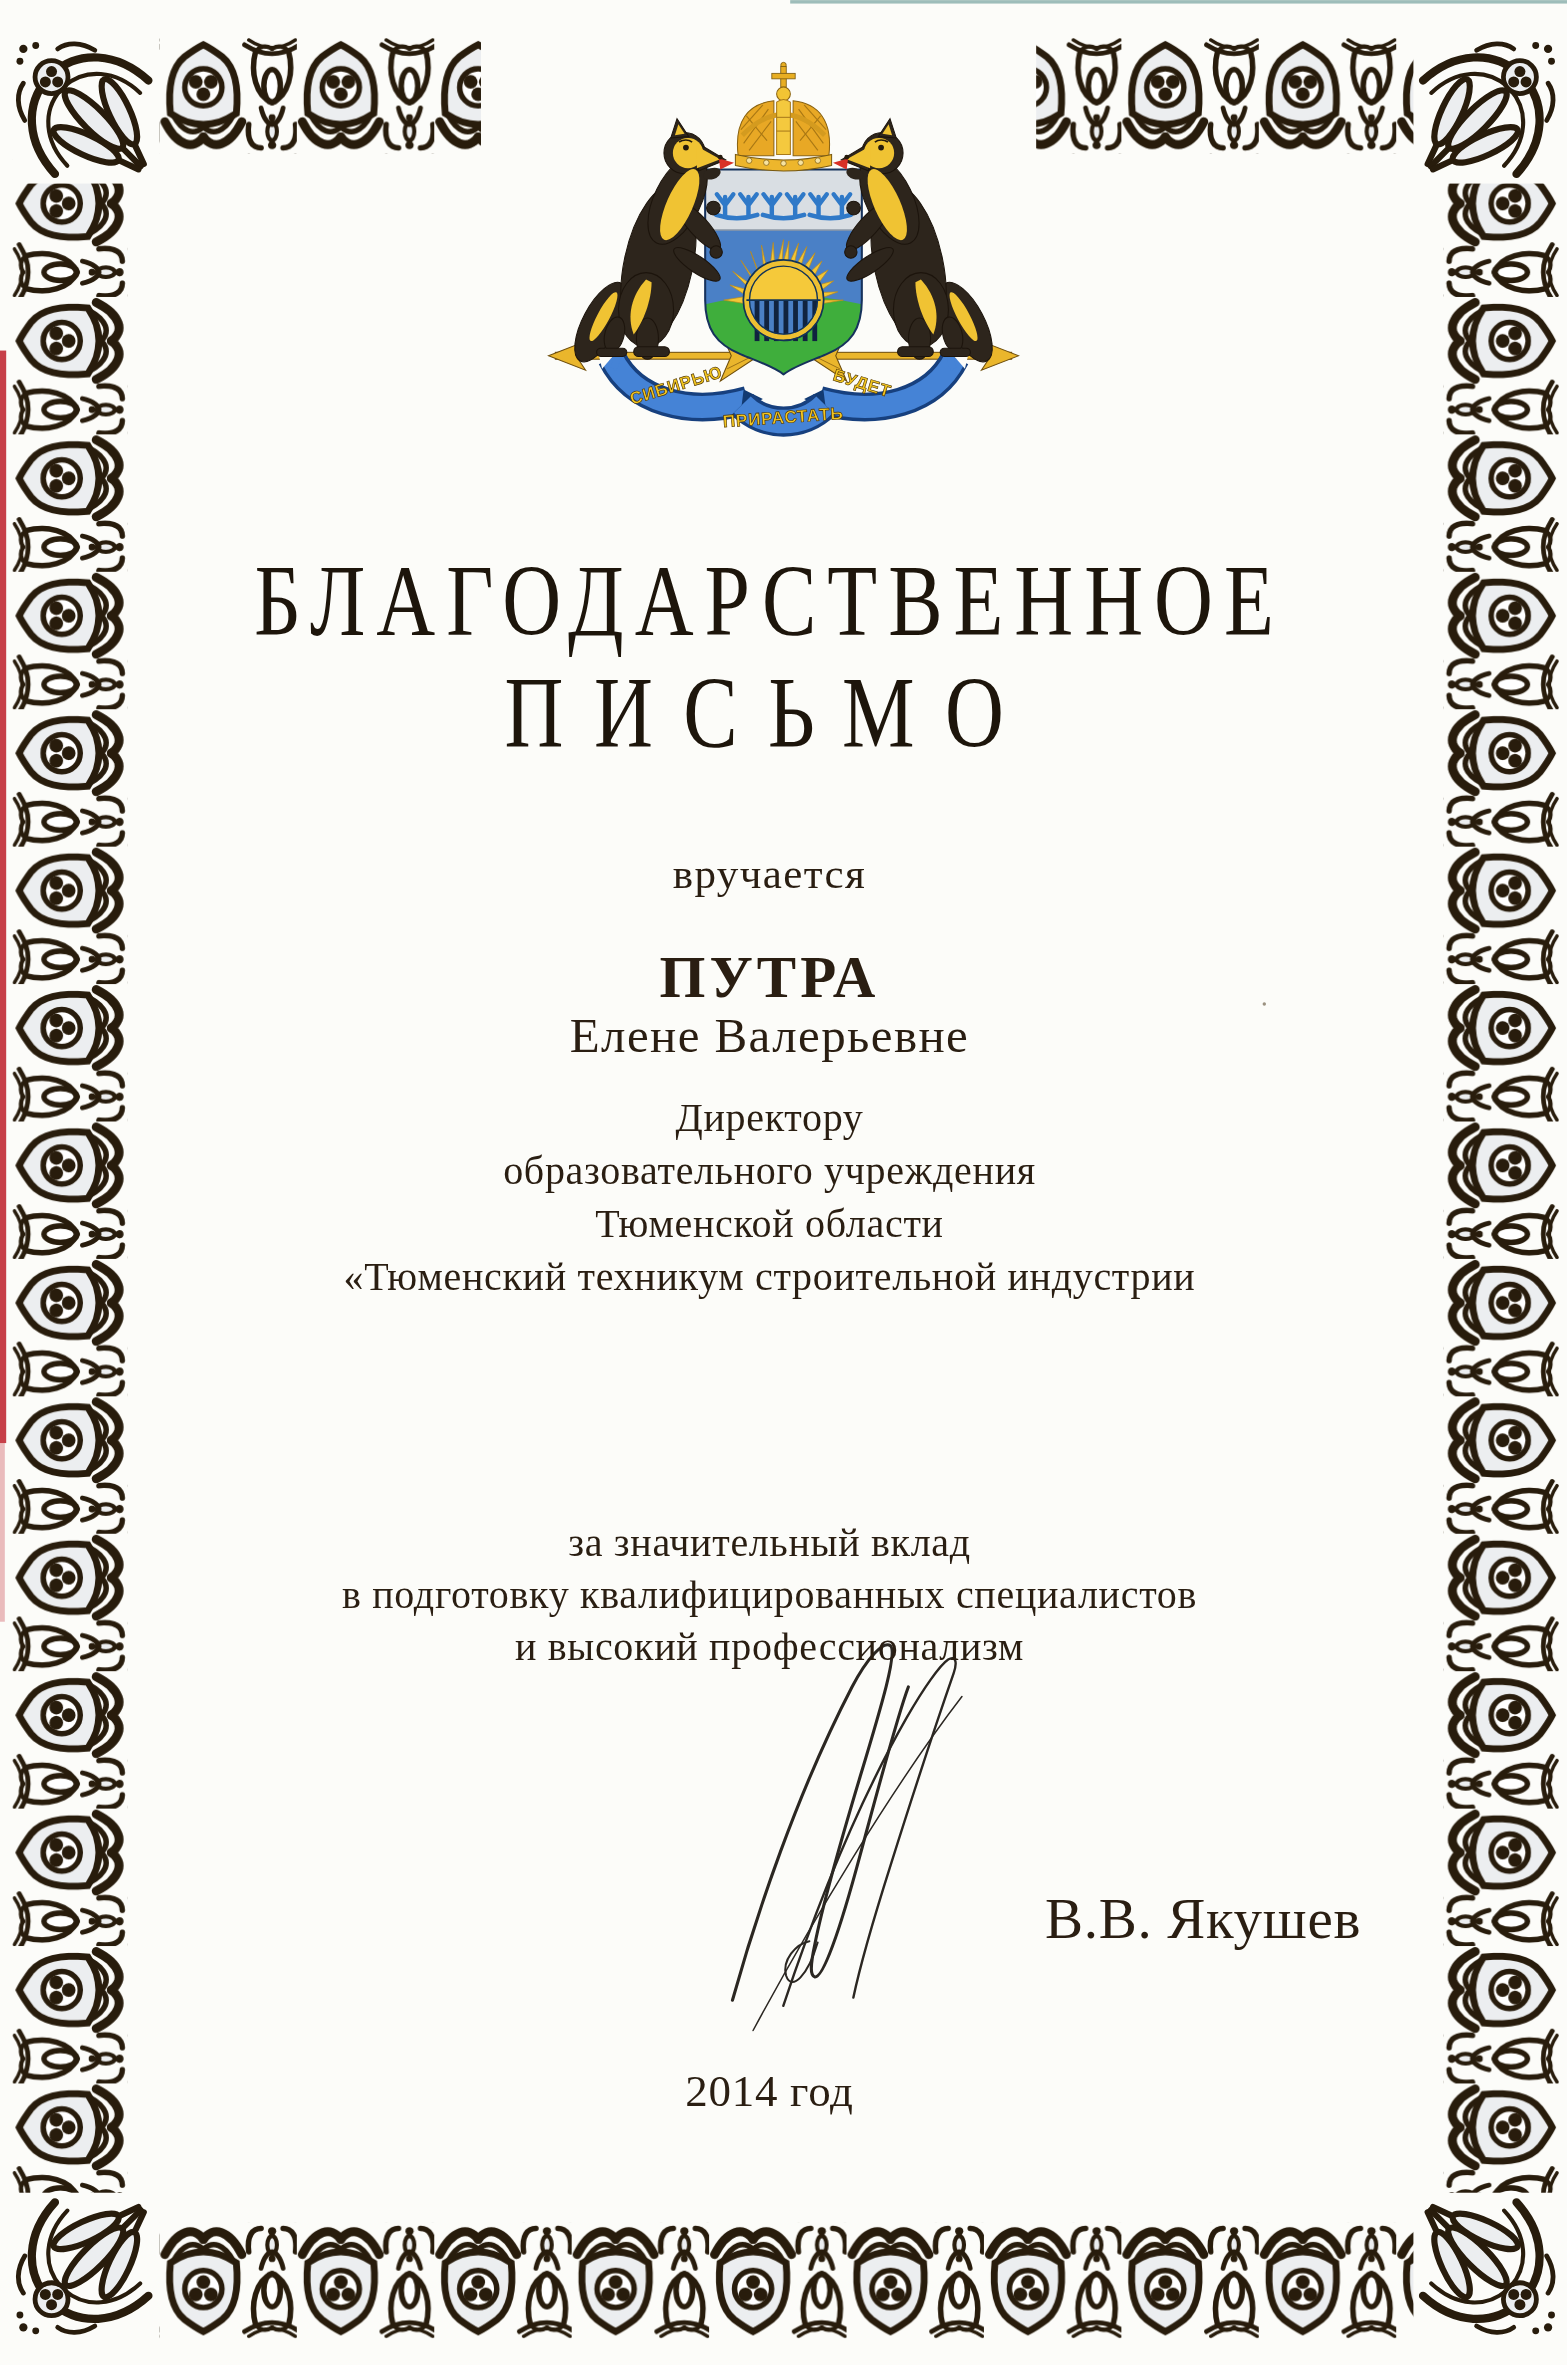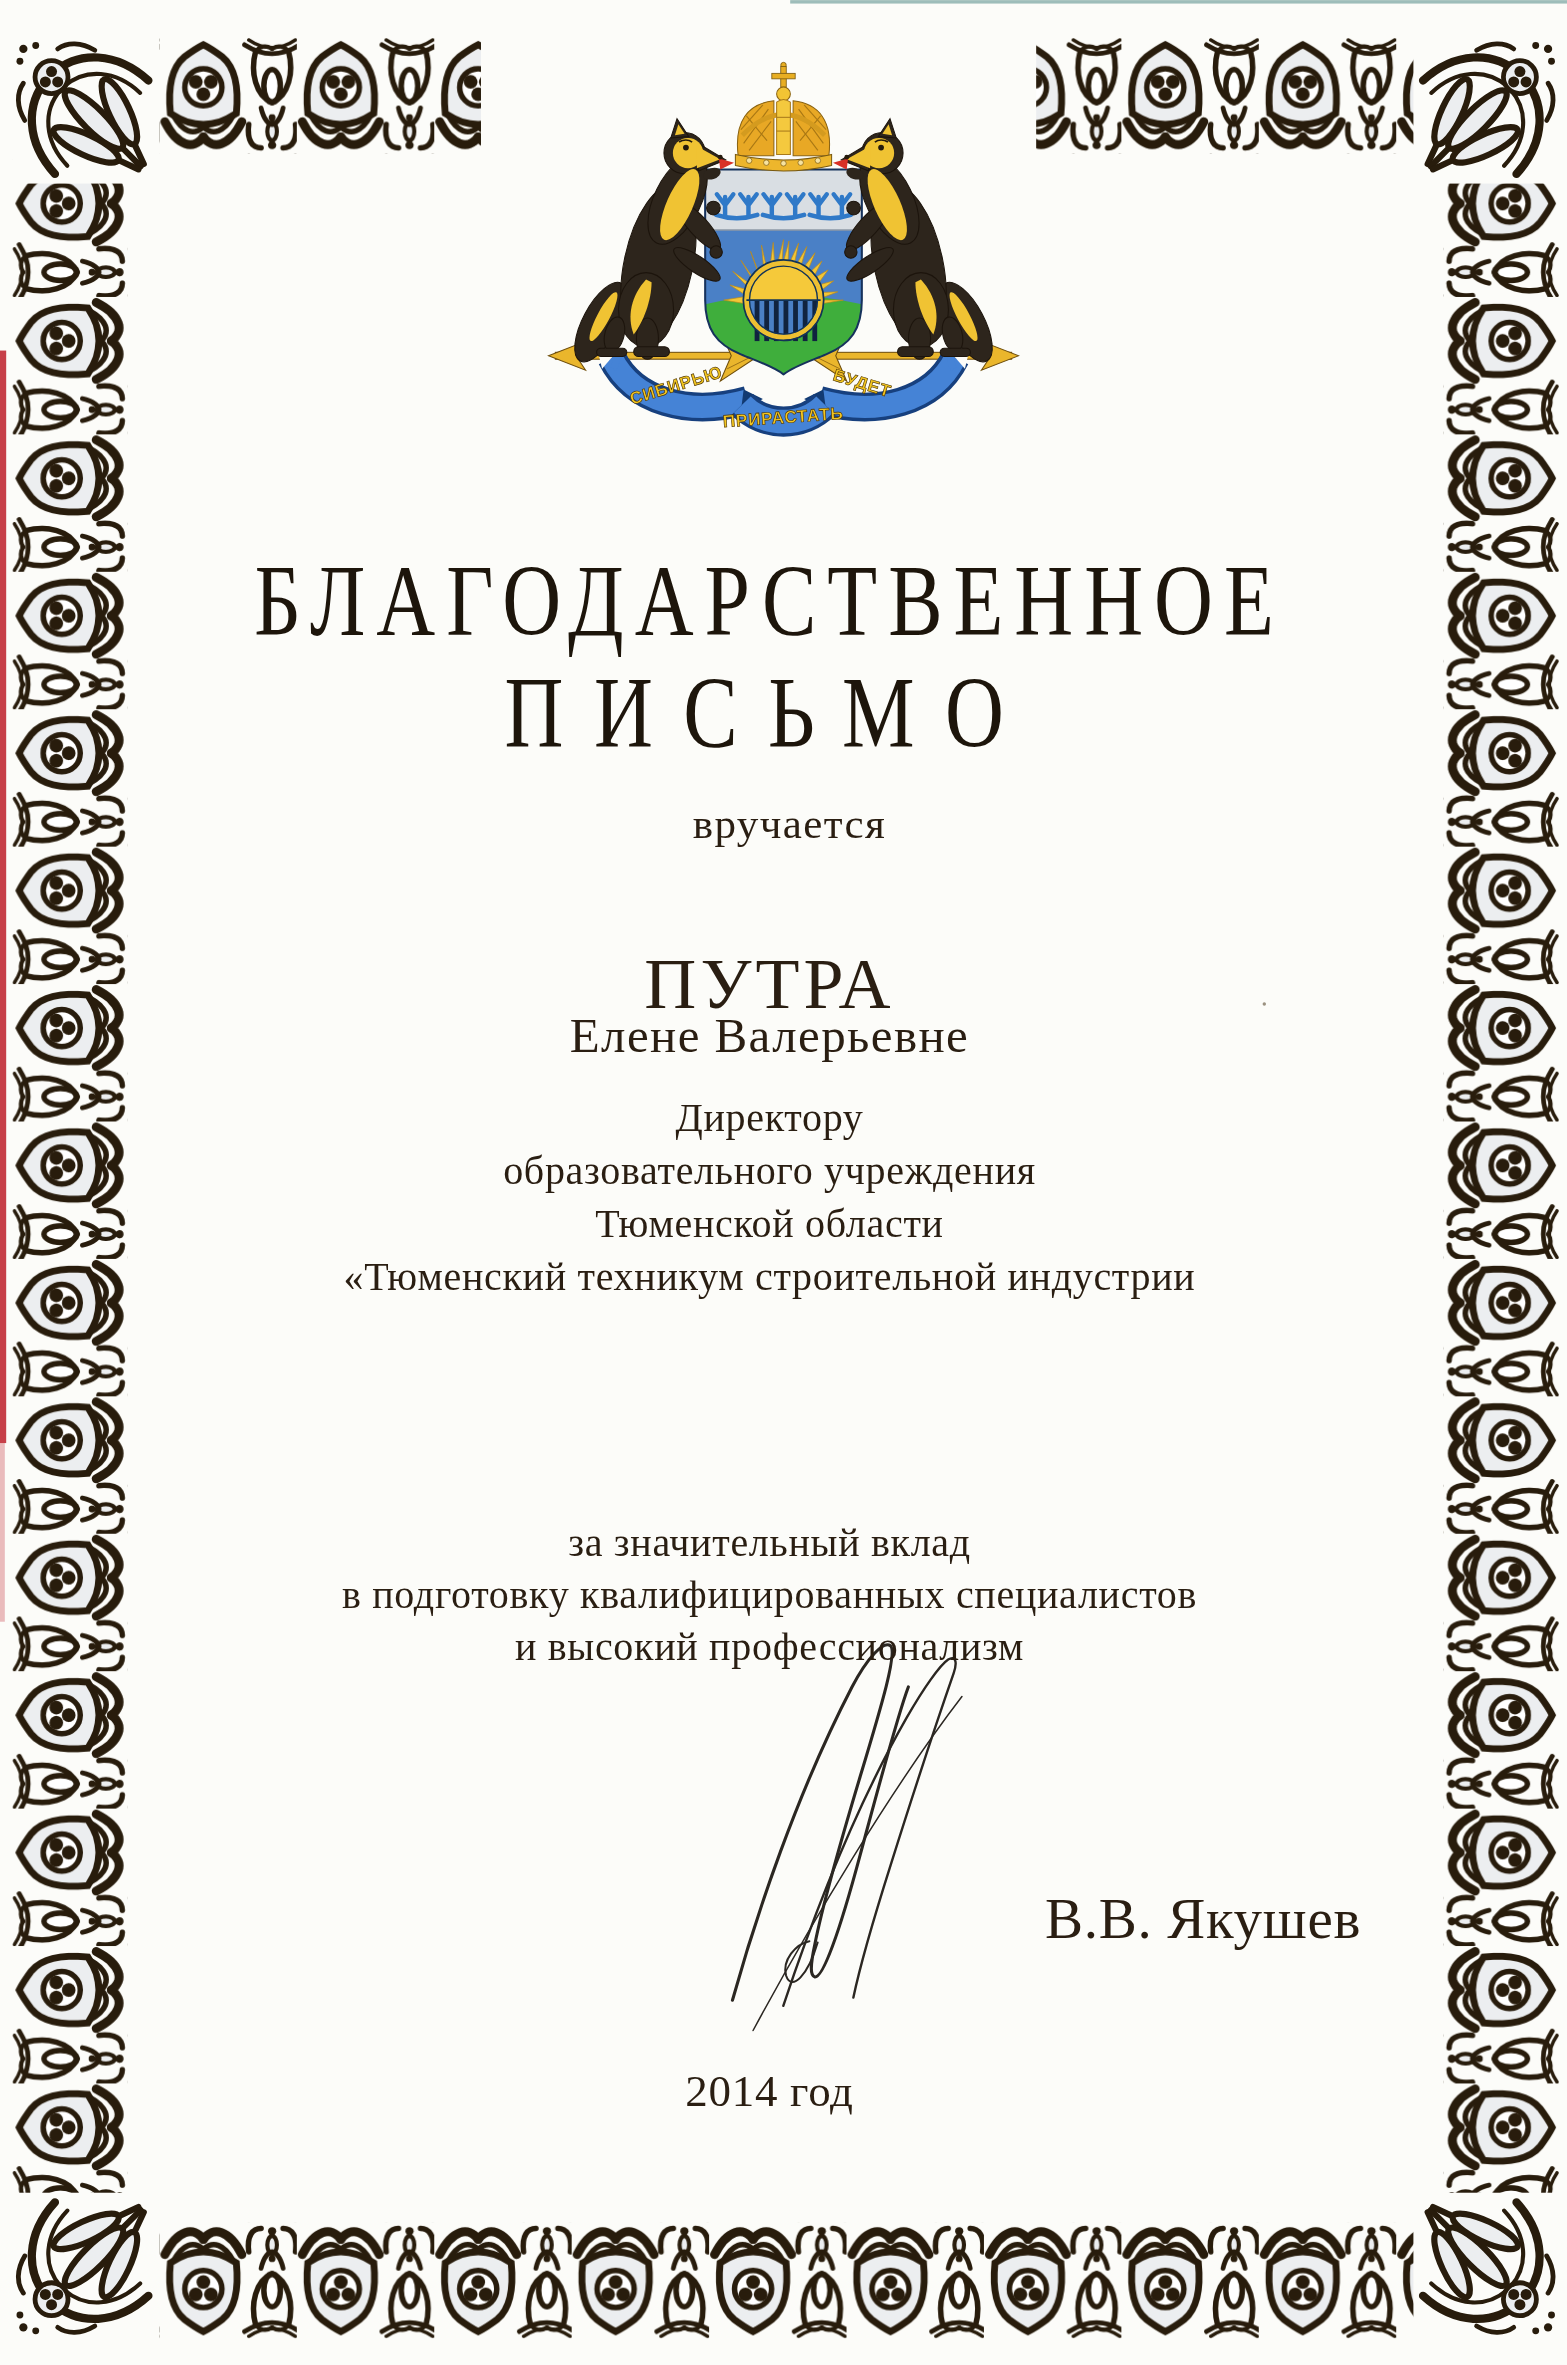--- a/index.html
+++ b/index.html
@@ -13,22 +13,22 @@
   }
   .abs{position:absolute;}
   .ctext{left:0;width:1539px;text-align:center;white-space:nowrap;}
   .title-line{
     font-size:102px;line-height:110px;color:#1d150b;
     transform:scaleX(0.80);transform-origin:50% 50%;
     font-weight:normal;
   }
   .title1{top:546px;letter-spacing:13.7px;}
   .title2{top:658px;letter-spacing:38px;}
-  .presented{top:799px;font-size:43px;letter-spacing:1.4px;padding-left:20px;}
-  .surname{top:943px;font-size:72px;font-weight:normal;letter-spacing:4.1px;}
+  .presented{top:849px;font-size:43px;letter-spacing:1.4px;}
+  .surname{top:943px;font-size:59px;font-weight:bold;letter-spacing:4.1px;}
   .fullname{top:1007px;font-size:49px;letter-spacing:1.4px;}
   .position{top:1091px;font-size:40px;line-height:53px;letter-spacing:0.7px;}
   .reason{top:1481px;font-size:40px;line-height:52px;letter-spacing:0.7px;margin-top:36px;}
   .signer{top:1886px;left:983px;width:440px;text-align:center;font-size:57px;letter-spacing:0.7px;}
   .city{top:2013px;font-size:45px;letter-spacing:0.7px;}
   .year{top:2065px;font-size:45px;letter-spacing:0.7px;}
   svg{display:block;}
   .frame-svg{position:absolute;left:0;top:0;z-index:1;}
   .arms-svg{position:absolute;left:543px;top:58px;z-index:2;}
   .sig-svg{position:absolute;left:687px;top:1621px;z-index:2;}

